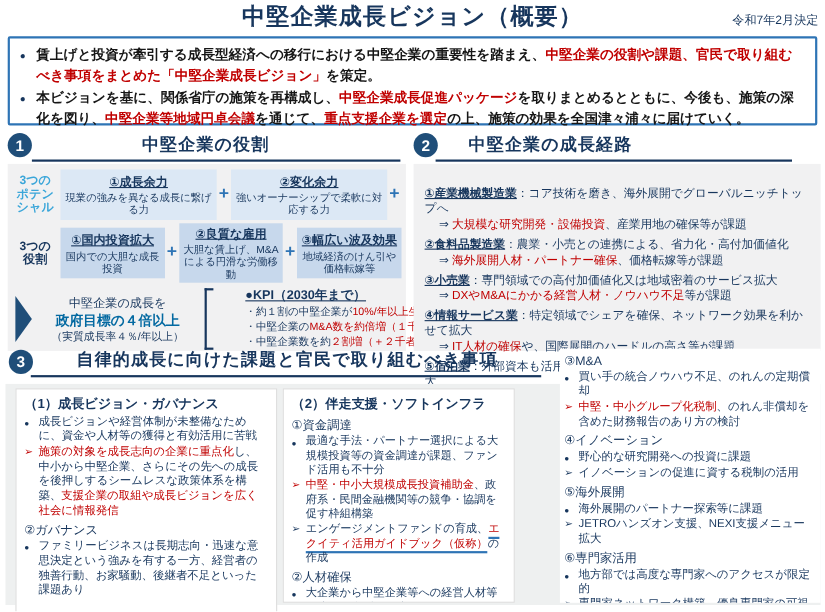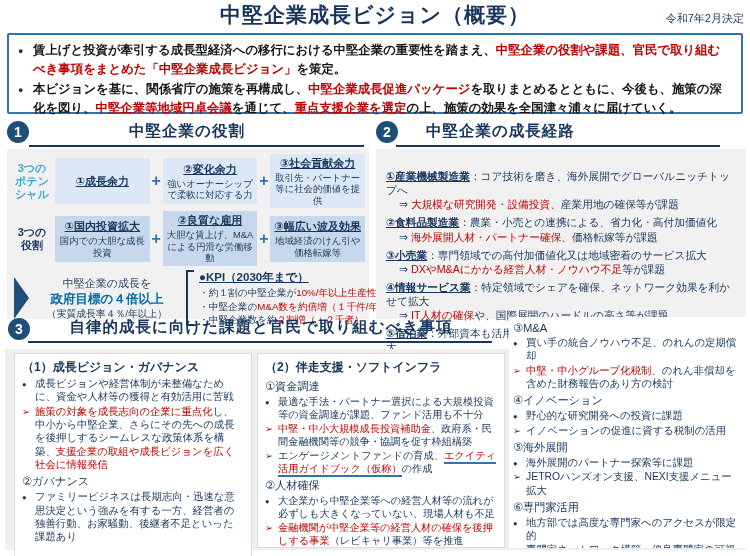--- a/index.html
+++ b/index.html
@@ -42,36 +42,36 @@
   
   .kgi-wrap{display:flex;align-items:center;margin-top:4px;padding:0 2px;}
   .tri{flex:none;width:0;height:0;border-top:21px solid transparent;
        border-bottom:21px solid transparent;border-left:15px solid #1f4e79;margin:0 3px 0 5px;}
   .kgi{flex:none;width:150px;text-align:center;}
   .kx-head{font-size:11.5px;font-weight:700;color:#17365d;text-decoration:underline;margin-bottom:1px;}
   .kgi-l1{font-size:11px;} .kgi-l2{font-size:12.5px;font-weight:700;color:#0369a1;}
   .kgi-l3{font-size:9.8px;}
   .bracket{flex:none;width:6px;height:52px;border-left:2px solid #17365d;
            border-top:2px solid #17365d;border-bottom:2px solid #17365d;margin:0 5px 0 4px;}
-  .kpi{flex:1;} .kpi .kx-head{text-align:left;}
+  .kpi{flex:1;margin-left:24px;} .kpi .kx-head{text-align:left;}
   .kpi-item{font-size:9.7px;color:#17365d;line-height:1.42;white-space:nowrap;}
   
   .s2-list{padding:20px 7px 0 10px;}
   .s2-item{margin-bottom:4px;}
   .s2-head{font-size:10.7px;color:#17365d;line-height:1.32;}
   .s2-arrow{font-size:10.7px;color:#17365d;line-height:1.32;padding-left:13px;}
   .s2-tail{float:right;margin-right:8px;}
   .seg-ul{font-weight:700;text-decoration:underline;}
   .seg-red{color:#c00000;}
   .seg-redul{color:#c00000;border-bottom:2px solid #2e74b5;padding-bottom:0.5px;}
   
   .s3-backdrop{position:absolute;left:5px;top:349px;width:741px;height:201px;background:#eef0f0;}
   .s3-card{position:absolute;background:#fff;box-sizing:border-box;overflow:hidden;}
   .card1{left:14px;top:353px;width:238px;height:229px;border:1px solid #dcdcdc;padding:4px 7px;}
-  .card2{left:257px;top:353px;width:248px;height:195px;border:1px solid #dcdcdc;padding:4px 7px;}
+  .card2{left:257px;top:353px;width:211px;height:195px;border:1px solid #dcdcdc;padding:4px 7px;}
   .card3{left:509px;top:317px;width:237px;height:231px;padding:2px 4px;}
   .colhead{font-size:12px;font-weight:700;color:#17365d;margin:1px 0 1px;}
   .s3-gname{font-size:11.2px;font-weight:400;color:#17365d;margin:3px 0 1px;}
   .s3-line{display:flex;margin:1px 0;}
   .mark{flex:none;width:13px;color:#17365d;}
   .mark-dot{font-size:7.5px;padding-top:3px;}
   .mark-arr{font-size:9.5px;padding-top:1px;}
   .mark-red{color:#c00000;}
   .s3-text{flex:1;font-size:10.4px;color:#17365d;line-height:1.28;}
   .card2 .s3-text{font-size:10.2px;}
@@ -101,31 +101,28 @@
     <div class="sec-underline" style="left:24px;right:5px;"></div>
     <div class="graypanel">
       <div class="matrix">
         <div class="mrow r1">
           <div class="mlabel c1">3つの
 ポテン
 シャル</div>
           <div class="mcells">
             <div class="mcell">
               <div class="mcell-t">①成長余力</div>
+              <div class="mcell-b">現業の強みを異なる成長に繋げる力</div>
             </div>
             <div class="plus">+</div>
             <div class="mcell">
               <div class="mcell-t">②変化余力</div>
               <div class="mcell-b">強いオーナーシップで柔軟に対応する力</div>
             </div>
             <div class="plus">+</div>
-            <div class="mcell">
-              <div class="mcell-t">③社会貢献余力</div>
-              <div class="mcell-b">取引先・パートナー等に社会的価値を提供</div>
-            </div>
           </div>
         </div>
         <div class="mrow r2">
           <div class="mlabel c2">3つの
 役割</div>
           <div class="mcells">
             <div class="mcell">
               <div class="mcell-t">①国内投資拡大</div>
               <div class="mcell-b">国内での大胆な成長投資</div>
             </div>

